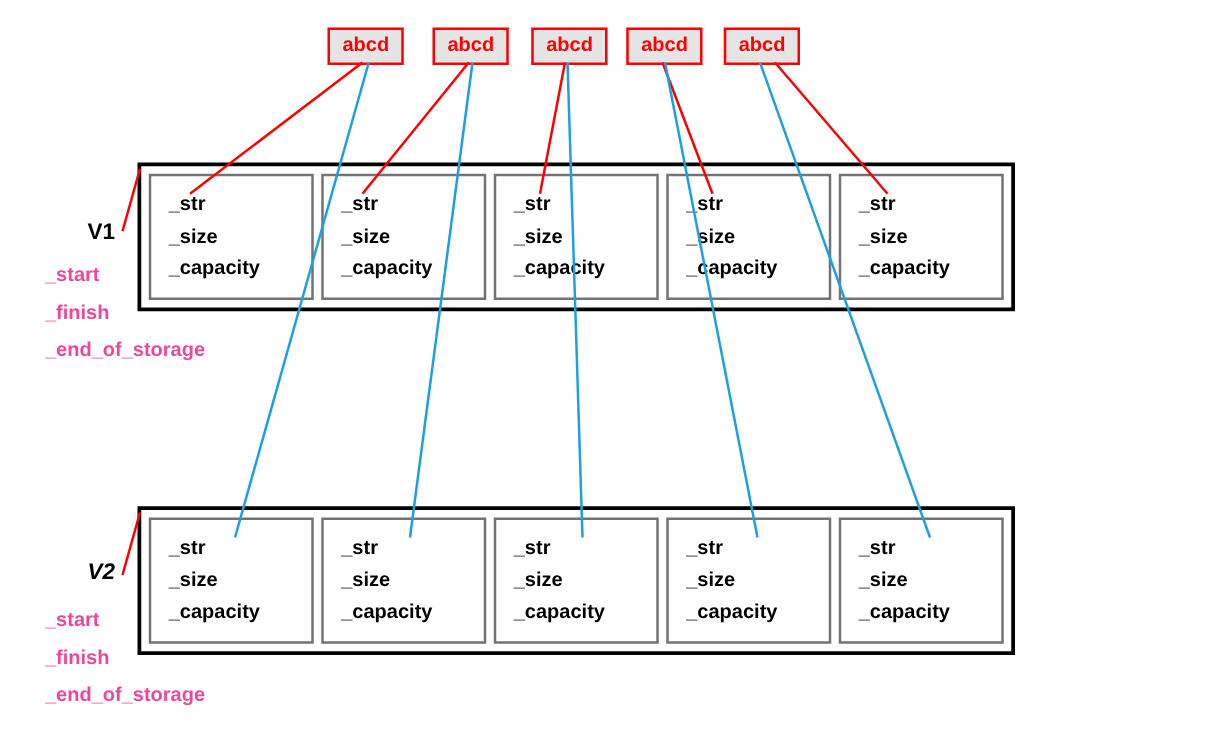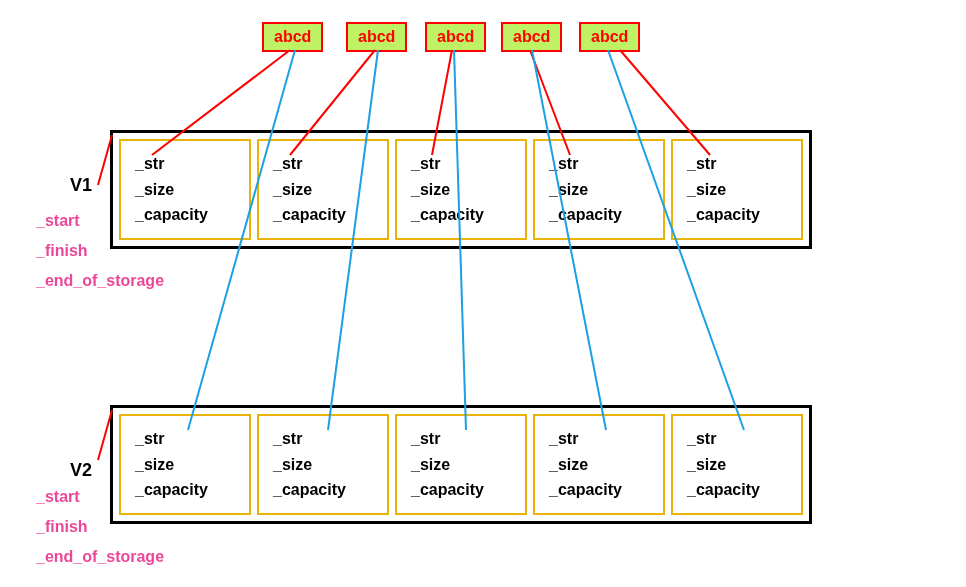--- a/index.html
+++ b/index.html
@@ -11,32 +11,32 @@
     height: 587px;
     background: #fff;
   }
   .abcd-box {
     position: absolute;
     border: 2px solid #ff0000;
     color: #ff0000;
     font-weight: bold;
     font-size: 16px;
     padding: 4px 10px;
-    background: #bef264;
+    background: #e5e5e5;
   }
   .vector-container {
     position: absolute;
     border: 3px solid #000;
     background: #fff;
     display: flex;
     padding: 6px;
     gap: 6px;
   }
   .cell {
-    border: 2px solid #eab308;
+    border: 2px solid #737373;
     padding: 10px 14px 10px 14px;
     display: flex;
     flex-direction: column;
     justify-content: center;
     width: 100px;
   }
   .cell div {
     font-weight: bold;
     font-size: 16px;
     line-height: 1.6;
@@ -96,21 +96,21 @@
     <div>_size</div>
     <div>_capacity</div>
   </div>
   <div class="cell">
     <div>_str</div>
     <div>_size</div>
     <div>_capacity</div>
   </div>
 </div>
 
-<div class="label" style="left:70px; top:460px;">V2</div>
+<div class="label" style="left:70px; top:447px;font-style:italic;">V2</div>
 <div class="red-label" style="left:36px; top:488px;">_start</div>
 <div class="red-label" style="left:36px; top:518px;">_finish</div>
 <div class="red-label" style="left:36px; top:548px;">_end_of_storage</div>
 
 <div class="vector-container" style="left:110px; top:405px;">
   <div class="cell">
     <div>_str</div>
     <div>_size</div>
     <div>_capacity</div>
   </div>

